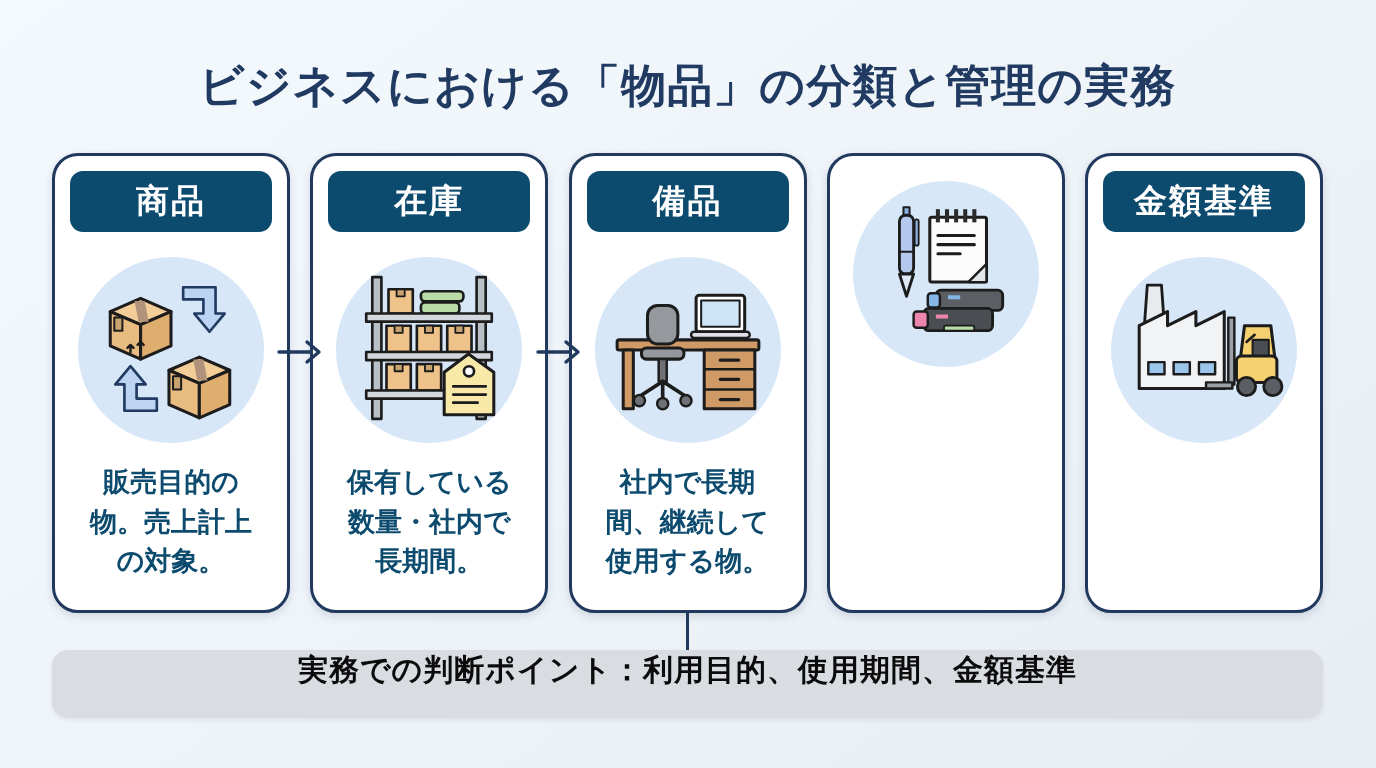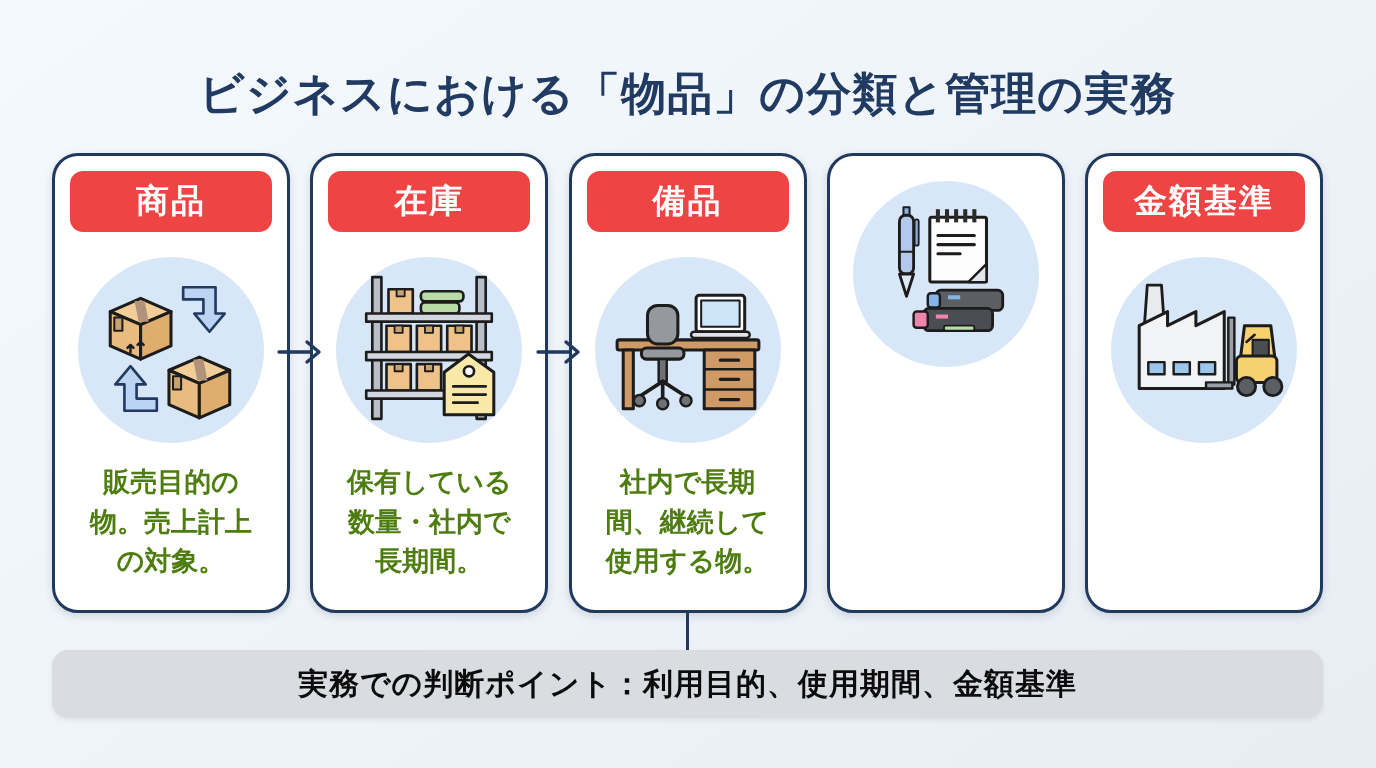--- a/index.html
+++ b/index.html
@@ -4,60 +4,60 @@
 <style>
   html,body{margin:0;padding:0;}
   body{
     width:1376px;height:768px;overflow:hidden;position:relative;
     font-family:"Liberation Sans","DejaVu Sans",sans-serif;
     background:linear-gradient(145deg,#f4f9fd 0%,#eef3f8 55%,#e7edf3 100%);
   }
   .page-title{
     position:absolute;top:48px;left:0;right:10px;
     text-align:center;font-size:45px;font-weight:800;color:#203a61;
-    letter-spacing:1px;margin:16px;padding-left:9px;
+    letter-spacing:1px;margin:8px;padding-left:9px;
   }
   .cards-row{
     position:absolute;left:52px;top:153px;width:1271px;height:460px;
     display:flex;justify-content:space-between;
   }
   .card{
     box-sizing:border-box;width:238px;height:460px;
     background:#ffffff;border:3.5px solid #21395d;border-radius:26px;
     box-shadow:0 3px 8px rgba(33,57,93,.16);
     display:flex;flex-direction:column;align-items:center;
   }
   .card-badge{
     box-sizing:border-box;width:202px;height:61px;margin-top:15px;
-    background:#ef4444;border-radius:13px;
+    background:#0c4a6e;border-radius:13px;
     display:flex;align-items:center;justify-content:center;
     color:#ffffff;font-size:33px;font-weight:800;letter-spacing:2px;
   }
   .icon-circle{
     width:186px;height:186px;border-radius:50%;
     background:#d7e7f8;margin-top:25px;
     display:flex;align-items:center;justify-content:center;
   }
   .icon-circle svg{width:162px;height:162px;}
   .card-desc{
     margin-top:20px;max-width:176px;
     font-size:27px;font-weight:800;line-height:1.47;
-    text-align:center;color:#4d7c0f;
+    text-align:center;color:#0c4a6e;
   }
   .flow-arrow{position:absolute;top:338px;width:46px;height:28px;}
   .flow-arrow.a1{left:277px;}
   .flow-arrow.a2{left:536px;}
   .connector{
     position:absolute;left:685.5px;top:611px;width:3.5px;height:40px;
     background:#21395d;
   }
   .footer-bar{
     position:absolute;left:52px;top:650px;width:1271px;height:68px;
     box-sizing:border-box;background:#d9dde2;border-radius:16px;
-    display:flex;align-items:center;justify-content:center;
+    display:flex;align-items:flex-start;justify-content:center;
     box-shadow:0 2px 5px rgba(0,0,0,.07);
   }
   .footer-text{
     font-size:30px;font-weight:800;color:#0b0b0b;letter-spacing:1px;
   }
   svg *{stroke-linejoin:round;stroke-linecap:round;}
 </style>
 </head>
 <body>
 

